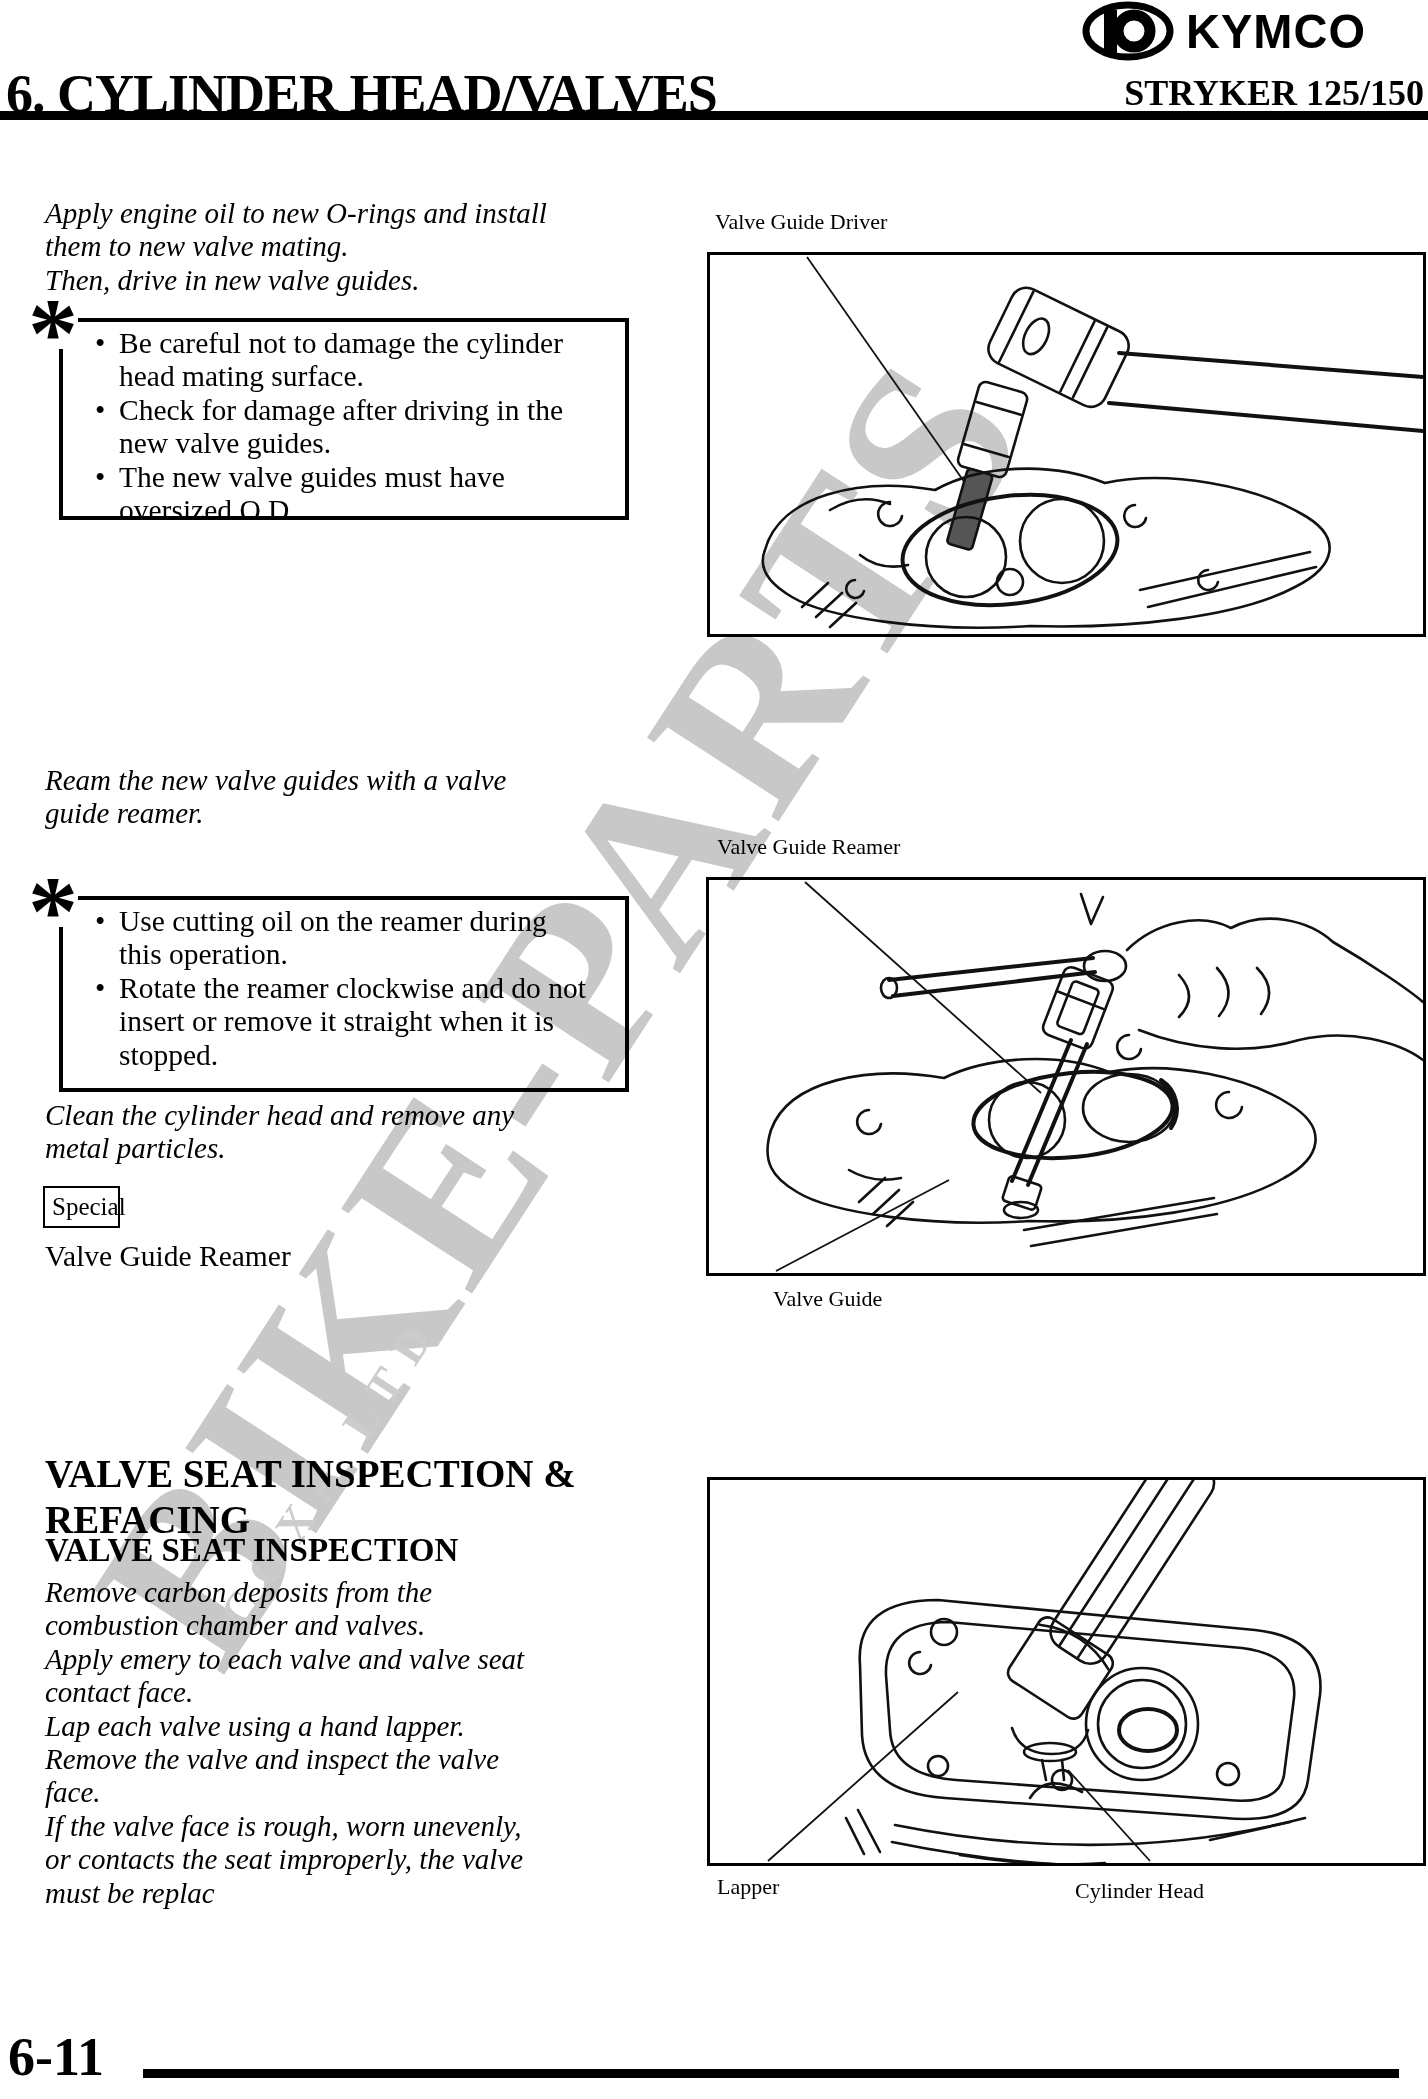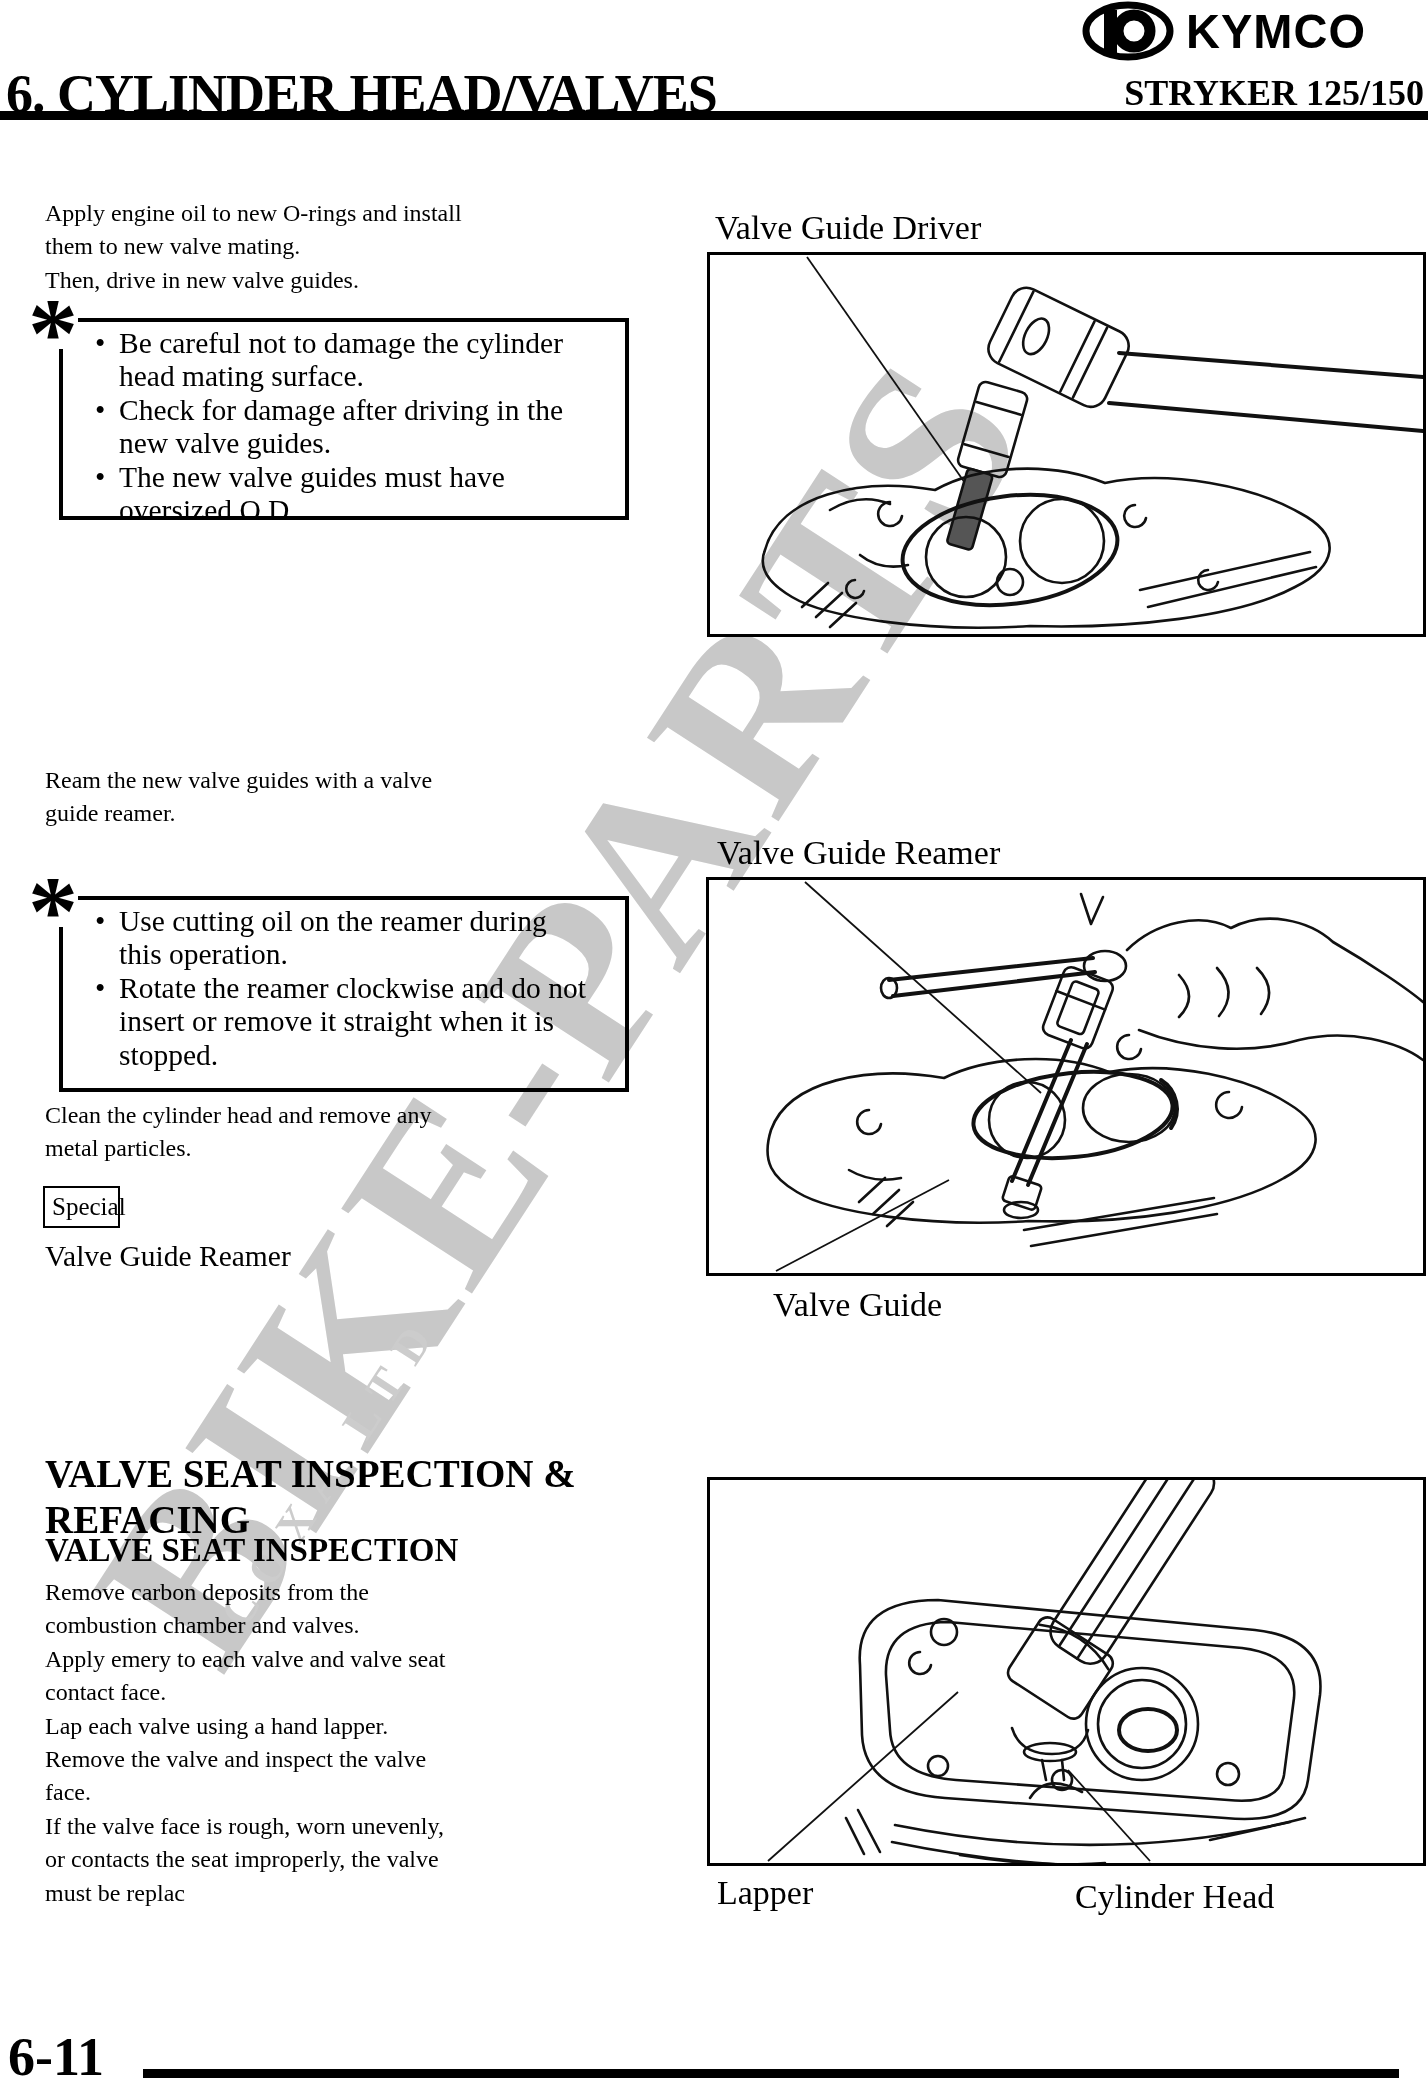--- a/index.html
+++ b/index.html
@@ -24,21 +24,21 @@
     font-family:"Liberation Serif","DejaVu Serif",serif;z-index:1;
   }
   .content{position:absolute;inset:0;z-index:2;}
   
   .chapter-title{left:6px;top:48px;font-size:54px;font-weight:bold;letter-spacing:-1px;white-space:nowrap;margin-top:15px;}
   .model-name{right:4px;top:72px;font-size:36px;font-weight:bold;white-space:nowrap;border-bottom:4px solid #000;padding-bottom:1px;}
   .head-rule{left:0;top:111px;width:1428px;height:9px;background:#000;}
   .logo{left:1082px;top:1px;width:346px;height:60px;display:flex;align-items:center;}
   .logo-text{font-family:"Liberation Sans","DejaVu Sans",sans-serif;font-weight:bold;font-size:47px;letter-spacing:1px;margin-left:12px;transform:scaleY(1.02);}
   
-  .pline{font-size:24px;line-height:33.4px;white-space:nowrap;}
+  .pline{font-size:29px;line-height:33.4px;white-space:nowrap;font-style:italic;}
   .para{left:45px;}
   .notebox{
     left:59px;width:570px;border:4px solid #000;background:transparent;
     padding:5px 4px 8px 32px;box-sizing:border-box;
   }
   .bullet{display:flex;}
   .dot{width:24px;font-size:29.5px;line-height:33.4px;}
   .tline{font-size:29.5px;line-height:33.4px;white-space:nowrap;}
   .star{
     font-size:100px;line-height:100px;font-weight:bold;z-index:3;
@@ -46,21 +46,21 @@
   }
   .corner-mask{background:#fff;z-index:2;}
   .special-box{
     left:43px;width:77px;height:42px;border:2px solid #000;box-sizing:border-box;
     font-size:25px;display:flex;align-items:center;padding-left:7px;
   }
   .tool-name{left:45px;font-size:29.5px;white-space:nowrap;}
   .h1{left:45px;font-size:39px;font-weight:bold;line-height:46px;white-space:nowrap;margin-top:15px;}
   .h2{left:45px;font-size:33px;font-weight:bold;white-space:nowrap;}
   
-  .figlabel{font-size:34px;white-space:nowrap;}
+  .figlabel{font-size:22px;white-space:nowrap;}
   .figbox{border:3px solid #000;box-sizing:border-box;background:transparent;}
   .figbox svg{display:block;width:100%;height:100%;}
   .sk{fill:none;stroke:#111;stroke-width:2.6;stroke-linecap:round;stroke-linejoin:round;}
   .skb{fill:none;stroke:#111;stroke-width:4;stroke-linecap:round;stroke-linejoin:round;}
   .lead{stroke:#111;stroke-width:1.8;}
   
   .page-num{left:8px;top:2026px;font-size:54px;font-weight:bold;}
   .foot-rule{left:143px;top:2069px;width:1256px;height:9px;background:#000;}
 </style>
 </head>

